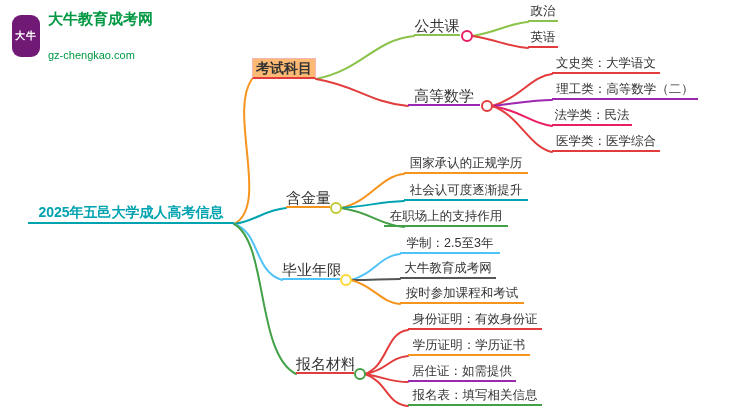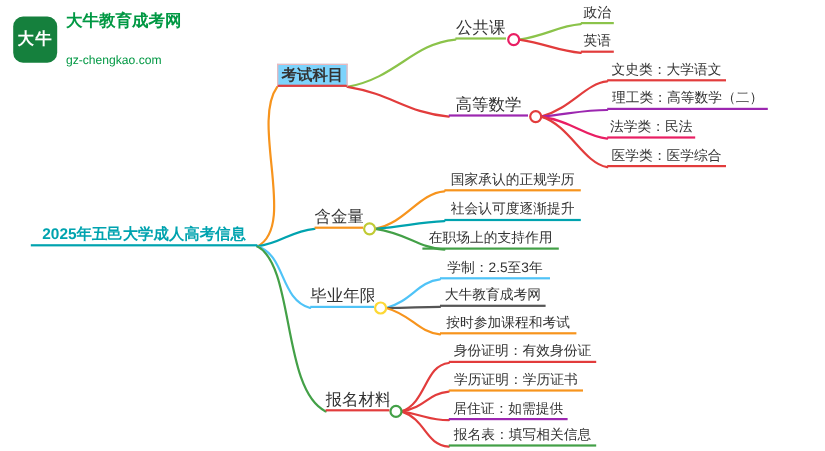--- a/index.html
+++ b/index.html
@@ -14,36 +14,36 @@
   .s-teal{stroke:#00a3af}.s-lightblue{stroke:#4fc3f7}.s-dark{stroke:#555555}
 
   .node{
     position:absolute;height:20px;line-height:19px;font-size:12.5px;color:#333;
     text-align:center;white-space:nowrap;border-bottom:2px solid #f97316;
     box-sizing:border-box;overflow:hidden;
   }
   .main2{font-weight:normal;font-size:15px;}
   .main{
     font-weight:bold;font-size:14px;height:21px;line-height:18px;
-    border:1px solid #f7b5b5;border-bottom:2px solid #e23c3c;background:#7dd3fc;
+    border:1px solid #f7b5b5;border-bottom:2px solid #e23c3c;background:#fdba74;
   }
   .central{
     font-weight:bold;font-size:14px;color:#00a3af;height:22px;line-height:21px;
   }
   .u-teal{border-bottom-color:#00a3af}.u-orange{border-bottom-color:#f7941d}
   .u-red{border-bottom-color:#e23c3c}.u-greenlight{border-bottom-color:#8bc34a}
   .u-green{border-bottom-color:#43a047}.u-magenta{border-bottom-color:#e91e63}
   .u-purple{border-bottom-color:#9c27b0}.u-lightblue{border-bottom-color:#4fc3f7}
   .u-dark{border-bottom-color:#555555}
 
   .logo{position:absolute;left:12px;top:10px;display:flex;align-items:center;gap:8px;}
   .logo-icon{
-    width:40px;height:42px;background:#15803d;border-radius:9px;color:#fff;
+    width:28px;height:42px;background:#701a75;border-radius:9px;color:#fff;
     font-weight:bold;display:flex;align-items:center;justify-content:center;
-    font-size:15px;letter-spacing:1px;
+    font-size:10px;letter-spacing:1px;
   }
   .logo-meta{display:flex;flex-direction:column;}
   .brand{color:#009843;font-weight:bold;font-size:15px;}
   .domain{color:#009843;font-size:11px;margin-top:20px;}
 </style>
 </head>
 <body>
 
 <div class="stage">
 

